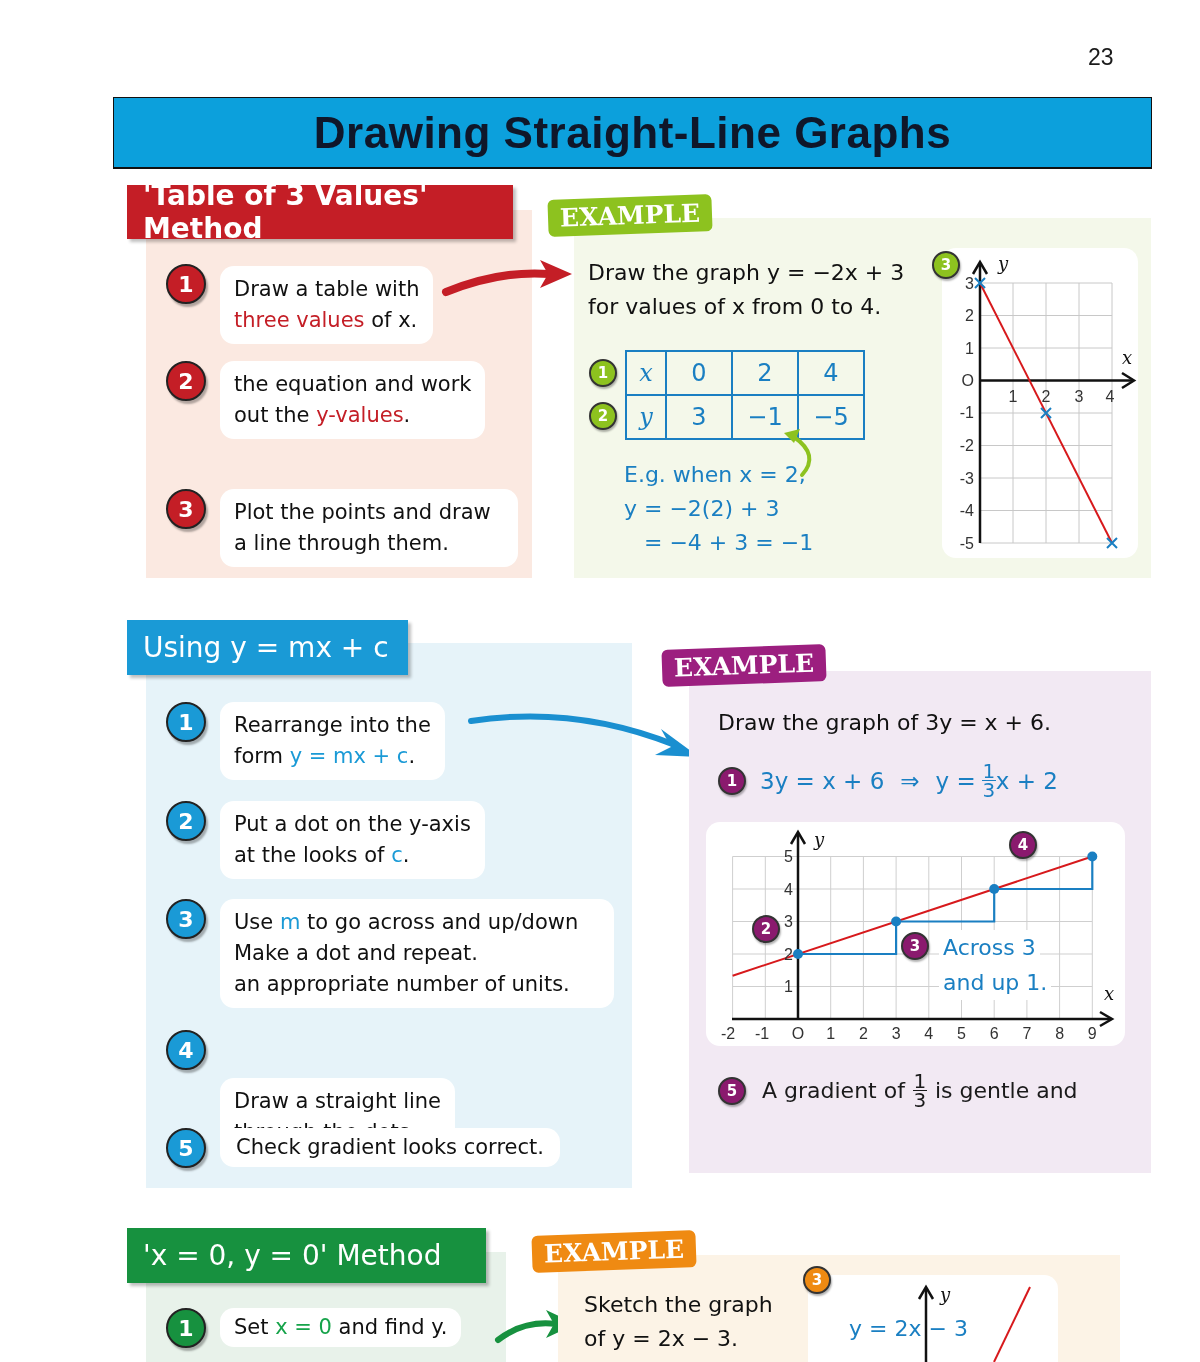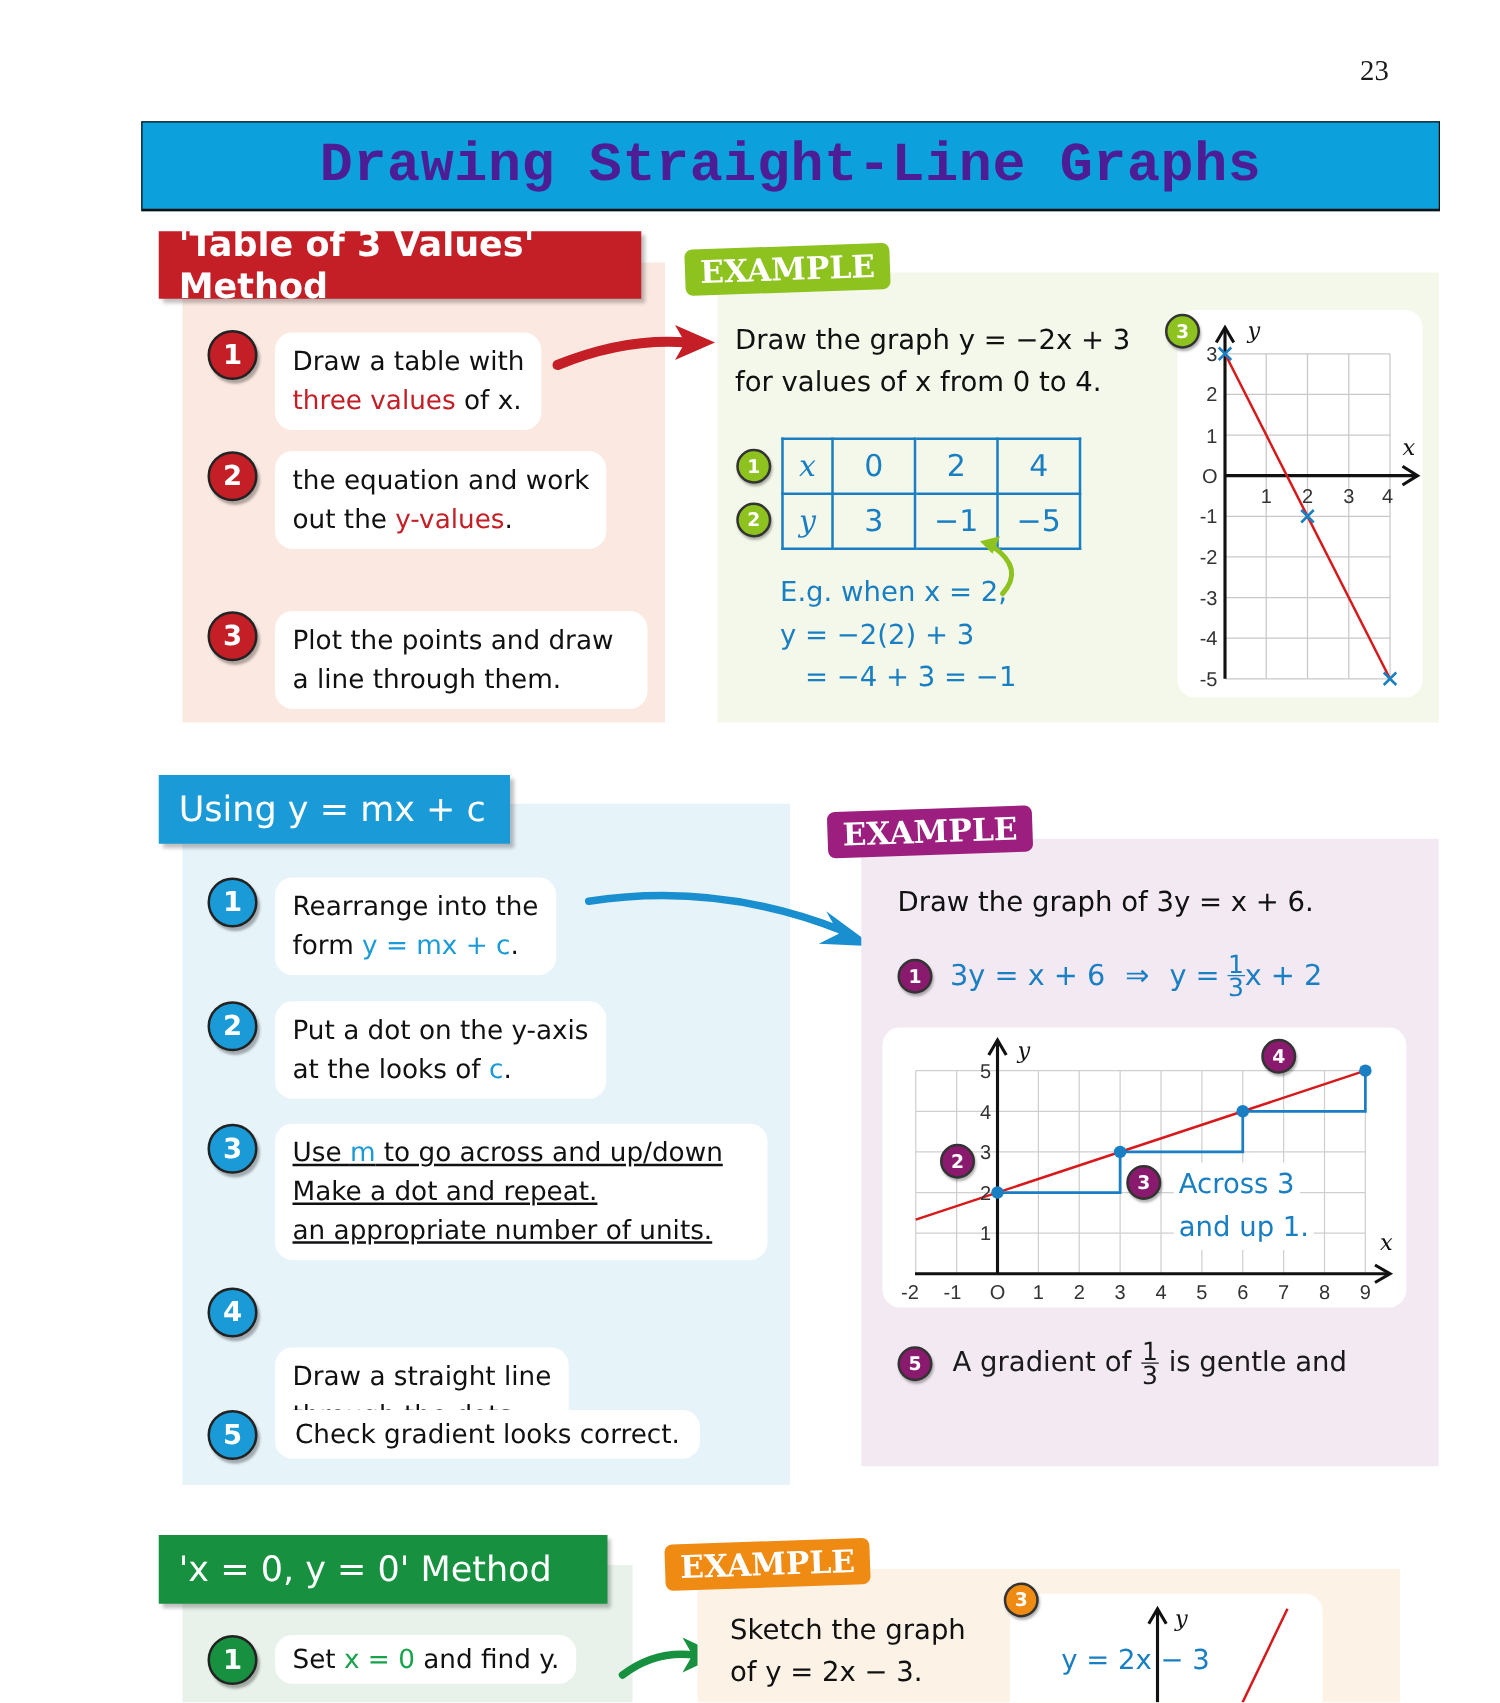--- a/index.html
+++ b/index.html
@@ -1,24 +1,24 @@
 <!DOCTYPE html>
 <html><head>
 <meta charset="utf-8">
 <style>
   * { box-sizing: border-box; margin: 0; padding: 0; }
   html, body { width: 1200px; height: 1362px; background: #ffffff; overflow: hidden; }
   body { position: relative; font-family: "DejaVu Sans", sans-serif; color: #1a1a1a; }
   .abs { position: absolute; }
 
-  .page-num { left: 1088px; top: 44px; font-size: 23px; font-family: Liberation Serif, serif; }
+  .page-num { left: 1088px; top: 44px; font-size: 23px; font-family: Liberation Sans, sans-serif; }
 
   .title-bar { left: 113px; top: 97px; width: 1039px; height: 72px; background: #0ca0dc; border: 1px solid #111; border-bottom: 2px solid #111;
     display: flex; align-items: center; justify-content: center; }
-  .title-bar span { color: #4c1d95; font-family: Liberation Mono, monospace; font-weight: bold; font-size: 44px; letter-spacing: 0.5px; text-align: center; }
+  .title-bar span { color: #0f172a; font-family: Liberation Sans, sans-serif; font-weight: bold; font-size: 44px; letter-spacing: 0.5px; text-align: center; }
 
   .method-head { color: #fff; font-size: 28px; font-weight: bold; padding: 0 16px; display: flex; align-items: center; box-shadow: 3px 3px 3px rgba(0,0,0,0.25); font-family: "DejaVu Sans", sans-serif; }
   .panel { border-radius: 0; }
   .step { display: flex; align-items: flex-start; }
   .num-circle { width: 40px; height: 40px; border-radius: 50%; color: #fff; font-weight: bold; font-size: 22px; display: flex; align-items: center; justify-content: center; border: 2px solid #222; box-shadow: 2px 3px 2px rgba(0,0,0,0.3); flex: none; }
   .step-box { background: #fff; border-radius: 14px; padding: 8px 14px; font-size: 21px; line-height: 31px; color: #111; }
   .hl-red { color: #c41e26; }
   .hl-blue { color: #1a9ad6; }
   .hl-green { color: #16a34a; }
 
@@ -183,21 +183,21 @@
 <div class="abs step" style="left:166px;top:801px;">
   <div class="num-circle" style="background:#1a9ad6;">2</div>
   <div class="step-box" style="margin-left:14px;">
     <div>Put a dot on the y-axis</div>
     <div><span>at the looks of </span><span class="hl-blue">c</span><span>.</span></div>
   </div>
 </div>
 
 <div class="abs step" style="left:166px;top:899px;">
   <div class="num-circle" style="background:#1a9ad6;">3</div>
-  <div class="step-box" style="margin-left:14px;width:394px;text-decoration:underline;">
+  <div class="step-box" style="margin-left:14px;width:394px;">
     <div><span>Use </span><span class="hl-blue">m</span><span> to go across and up/down</span></div>
     <div>Make a dot and repeat.</div>
     <div>an appropriate number of units.</div>
   </div>
 </div>
 
 <div class="abs step" style="left:166px;top:1030px;">
   <div class="num-circle" style="background:#1a9ad6;">4</div>
   <div class="step-box" style="margin-left:14px;margin-top:48px;">
     <div>Draw a straight line</div>

